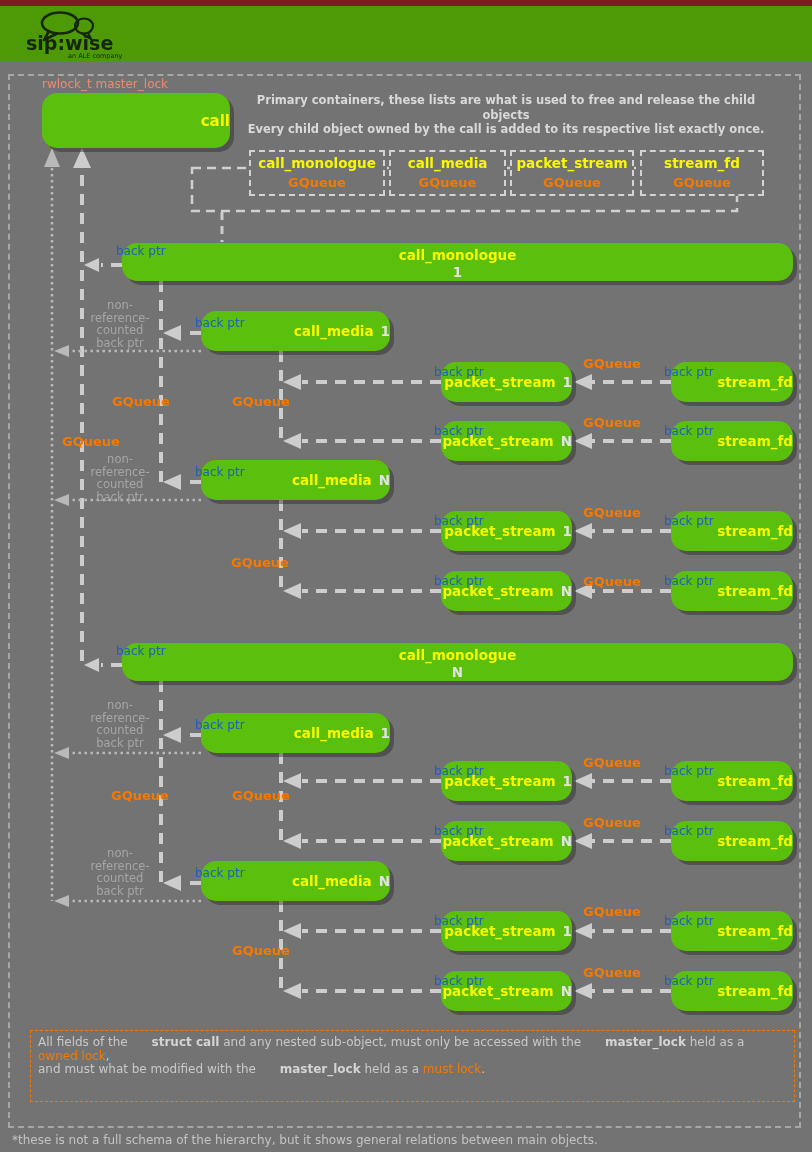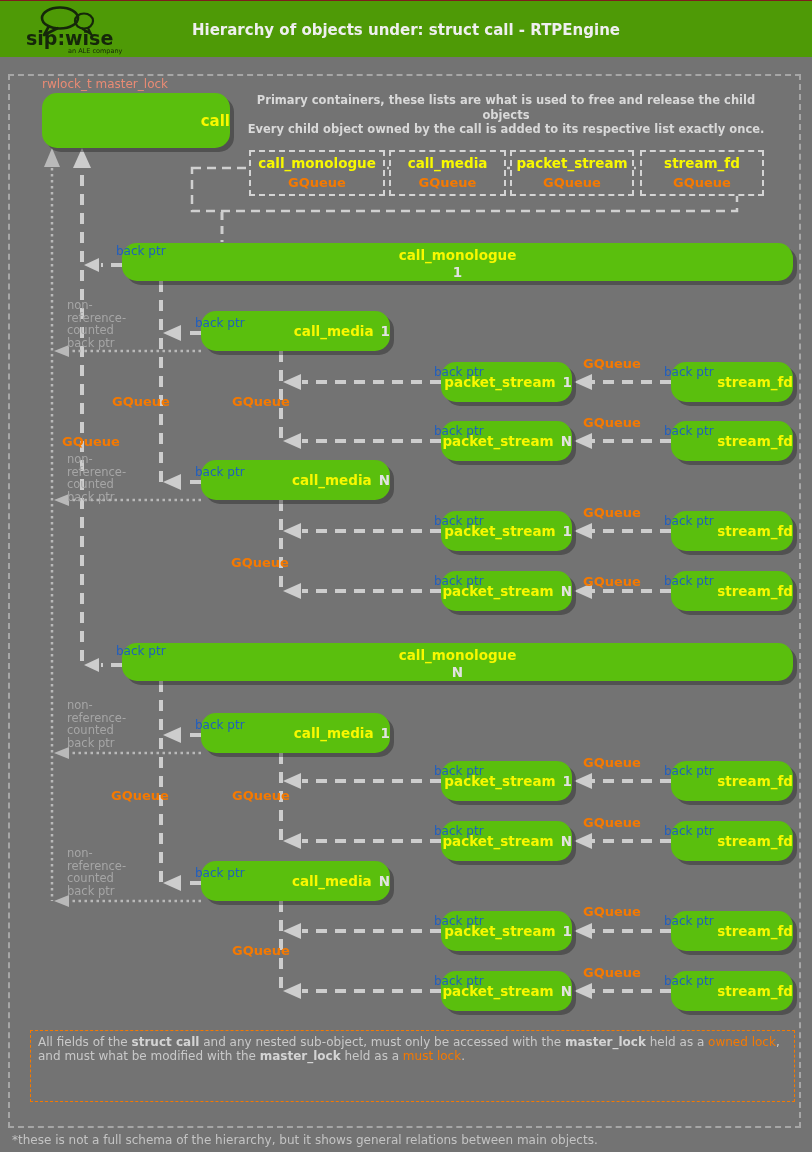--- a/index.html
+++ b/index.html
@@ -1,19 +1,19 @@
 <!DOCTYPE html>
 <html><head>
 <meta charset="utf-8">
 <style>
   html,body{margin:0;padding:0;background:#5a5a5a;}
   .screen{position:relative;width:812px;height:1152px;background:#737373;overflow:hidden;
           font-family:"DejaVu Sans","Liberation Sans",sans-serif;}
   
-  .hdr{position:absolute;left:0;top:0;width:812px;height:56px;background:#4e9a06;border-top:1px solid #7f1d1d;z-index:5;}
+  .hdr{position:absolute;left:0;top:0;width:812px;height:56px;background:#4e9a06;border-top:6px solid #7f1d1d;z-index:5;}
   .hdr-title{position:absolute;left:0;right:0;top:20px;text-align:center;color:#efefef;font-weight:bold;font-size:15px;}
   .logo{position:absolute;left:22px;top:4px;}
   
   .outer-frame{position:absolute;left:8px;top:74px;width:793px;height:1054px;border:2px dashed #a6a6a6;box-sizing:border-box;z-index:0;}
   
   .wires{position:absolute;left:0;top:0;z-index:1;}
   
   .node{position:absolute;z-index:3;background:#5abf0d;box-shadow:4px 4px 0 rgba(30,30,30,.40);
         color:#f8f800;font-weight:bold;font-size:13.5px;display:flex;align-items:center;justify-content:flex-end;white-space:nowrap;border-radius:15px;}
   .node .num{color:#e2e2e2;margin-left:7px;}
@@ -21,46 +21,45 @@
   .node.two .num{margin-left:0;}
   .node.call{font-size:15px;}
   
   .qbox{position:absolute;top:150px;height:46px;z-index:3;background:#737373;border:2px dashed #d4d4d4;
         box-sizing:border-box;text-align:center;padding-top:2px;line-height:19px;white-space:nowrap;}
   .qbox .qn{color:#f8f800;font-weight:bold;font-size:13.5px;}
   .qbox .qt{color:#f57900;font-weight:bold;font-size:13px;}
   
   .bp{position:absolute;z-index:4;color:#1f5fc0;font-size:12px;white-space:nowrap;}
   .gq{position:absolute;z-index:4;color:#f57900;font-size:13px;font-weight:bold;white-space:nowrap;}
-  .nonref{position:absolute;z-index:2;left:67px;width:90px;color:#a6a6a6;font-size:11.5px;line-height:12.5px;}
+  .nonref{position:absolute;z-index:2;left:75px;width:90px;color:#a6a6a6;font-size:11.5px;line-height:12.5px;text-align:center;}
   .mlock{position:absolute;left:42px;top:77px;z-index:4;color:#ea8b74;font-size:12px;}
   .pnote{position:absolute;left:236px;top:93px;width:540px;z-index:2;color:#d9d9d9;font-weight:bold;font-size:11.5px;line-height:14.5px;text-align:center;}
   
   .notebox{position:absolute;left:30px;top:1030px;width:765px;height:72px;z-index:2;border:1px dashed #f57900;
            box-sizing:border-box;padding:5px 7px;color:#c9c9c9;font-size:12px;line-height:13.5px;}
-  .notebox .b{font-weight:bold;color:#d4d4d4;}
+  .notebox .b{font-weight:bold;color:#d4d4d4;margin-left:20px;}
   .notebox .o{color:#f57900;}
   .blankline{height:13px;}
   .footer{position:absolute;left:12px;top:1133px;z-index:2;color:#c4c4c4;font-size:12px;}
 </style>
 </head>
 <body>
 
 <div class="screen">
 
   <div class="hdr">
     <svg class="logo" width="120" height="50" viewBox="0 0 120 50">
       <ellipse cx="38" cy="13" rx="18" ry="10.5" fill="none" stroke="#15270a" stroke-width="2.6"></ellipse>
       <path d="M27 21 L22 30 L36 23" fill="none" stroke="#15270a" stroke-width="2.6" stroke-linejoin="round"></path>
       <ellipse cx="62" cy="16" rx="9" ry="7.5" fill="none" stroke="#15270a" stroke-width="2.2"></ellipse>
       <path d="M66 23 L69 29 L60 23.5" fill="none" stroke="#15270a" stroke-width="2.2"></path>
       <text x="4" y="40" font-family="DejaVu Sans, Liberation Sans, sans-serif" font-size="19" font-weight="bold" fill="#15270a">sip:wise</text>
       <text x="46" y="48" font-family="DejaVu Sans, Liberation Sans, sans-serif" font-size="6.5" fill="#15270a">an ALE company</text>
     </svg>
-    <div class="hdr-title">Hierarchy of objects under: struct call - RTPEngine</div>
   </div>
 
   <div class="outer-frame"></div>
 
   <svg class="wires" width="812" height="1152">
 
     <rect x="192" y="168" width="545" height="43" fill="none" stroke="#d0d0d0" stroke-width="2.5" stroke-dasharray="9 6"></rect>
     <path d="M222 212 V242" fill="none" stroke="#cdcdcd" stroke-width="3" stroke-dasharray="8 6"></path>
 
     <path fill="none" stroke="#cdcdcd" stroke-width="4" stroke-dasharray="11 8" d="

